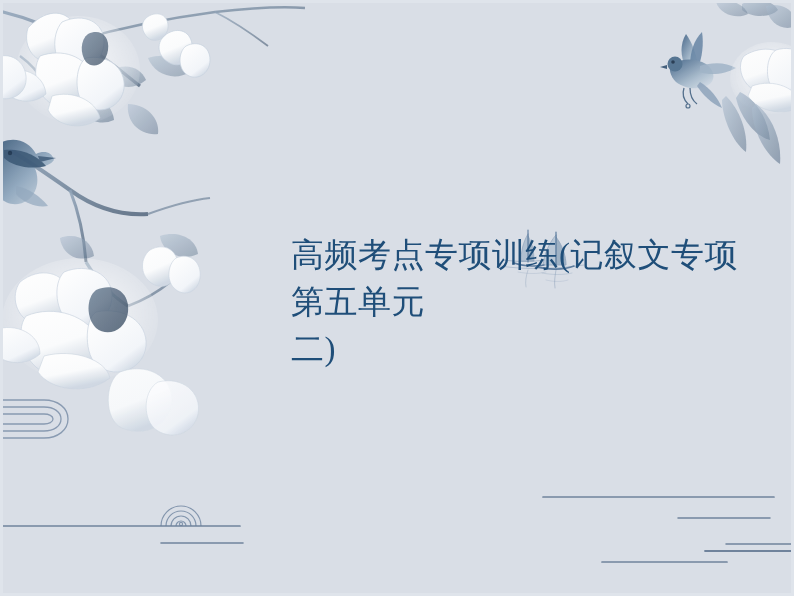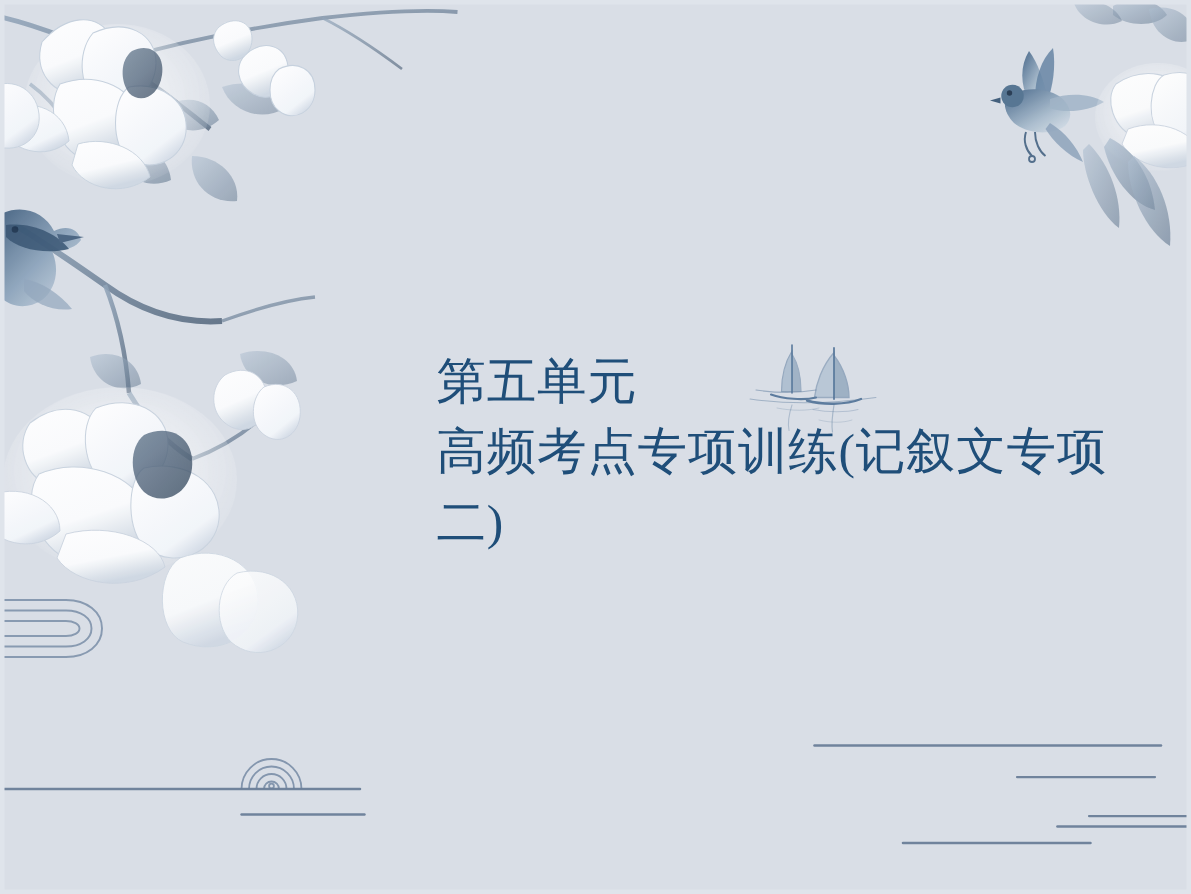--- a/index.html
+++ b/index.html
@@ -244,19 +244,19 @@
 
       <path d="M 30 44 C 28 50, 27 56, 28 61" stroke-width="0.7" opacity="0.35"></path>
       <path d="M 58 44 C 57 50, 56 56, 57 62" stroke-width="0.8" opacity="0.4"></path>
       <path d="M 44 47 C 54 49, 66 49, 74 47" stroke-width="0.7" opacity="0.3"></path>
       <path d="M 20 46 C 30 48, 40 48, 48 46" stroke-width="0.6" opacity="0.28"></path>
       <path d="M 48 54 C 56 56, 64 56, 70 54" stroke-width="0.6" opacity="0.25"></path>
     </g>
   </svg>
 
   <div class="title-block">
+    <div class="title-line l2">高频考点专项训练(记叙文专项</div>
     <div class="title-line l1">第五单元</div>
-    <div class="title-line l2">高频考点专项训练(记叙文专项</div>
     <div class="title-line l3">二)</div>
   </div>
 
   <div class="frame"></div>
 </div>
 
 </body></html>

